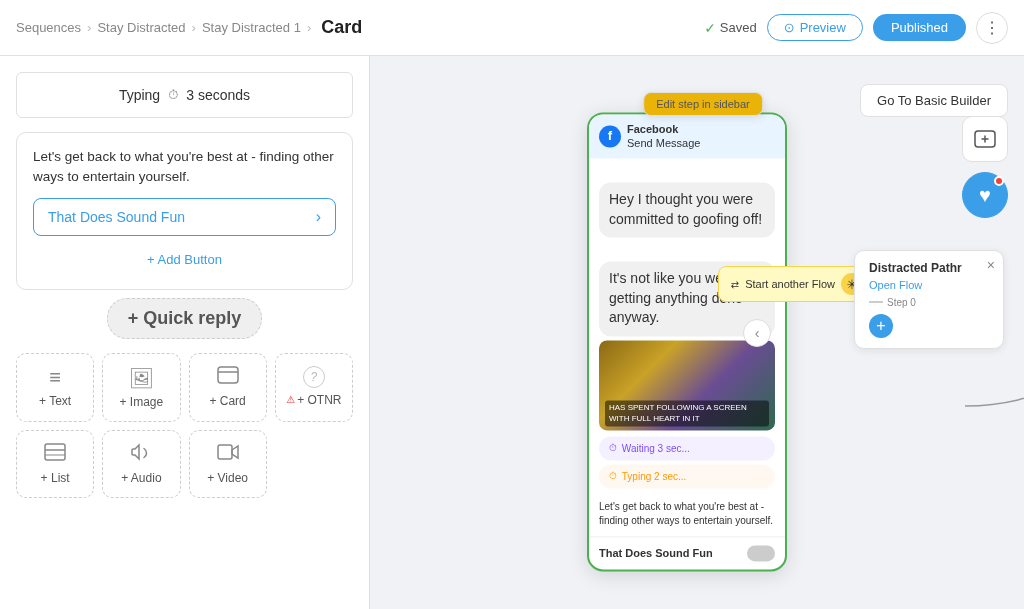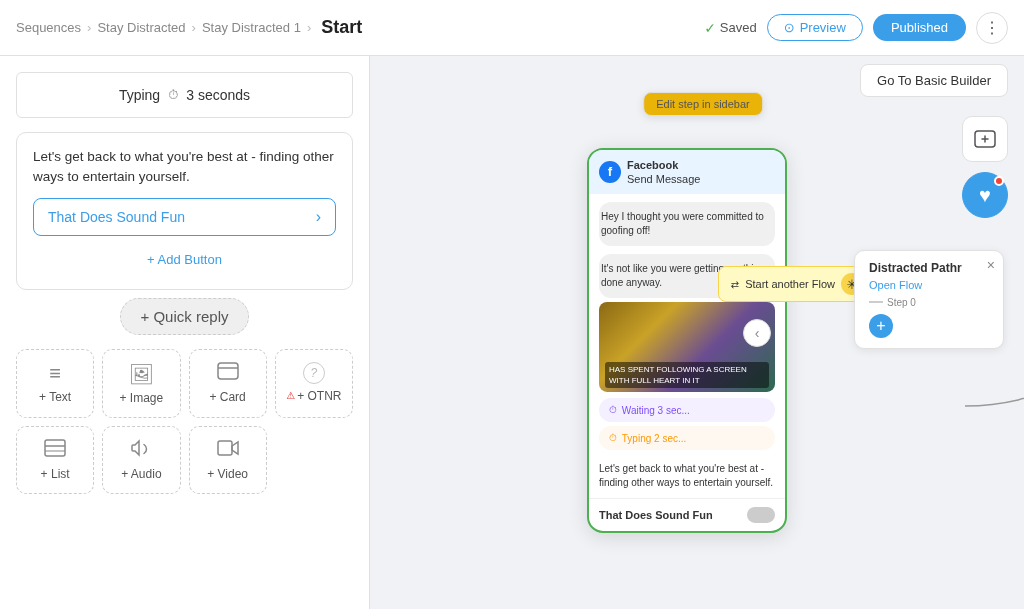--- a/index.html
+++ b/index.html
@@ -129,25 +129,26 @@
       padding: 8px;
       cursor: pointer;
     }
 
     .quick-reply-btn {
       border: 1.5px dashed #ccc;
       border-radius: 20px;
       padding: 9px 20px;
       text-align: center;
       color: #555;
-      font-size: 15px;
+      font-size: 18px;
       cursor: pointer;
       margin: 8px auto;
       display: block;
       width: fit-content;
+      font-weight: bold;
     }
 
     .add-items-grid {
       display: grid;
       grid-template-columns: repeat(4, 1fr);
       gap: 8px;
       margin-top: 14px;
     }
     .add-item {
       border: 1.5px dashed #ccc;
@@ -203,23 +204,23 @@
       color: #fff;
       font-size: 13px;
       font-weight: bold;
     }
     .fb-title { font-size: 11px; color: #333; line-height: 1.3; }
     .fb-title .bold { font-weight: 600; }
 
     .message-bubble {
       background: #f0f0f0;
       border-radius: 12px;
-      padding: 8px 2px;
-      margin: 8px 10px 4px;
-      font-size: 10px;
+      padding: 8px 10px;
+      margin: 24px 10px 4px;
+      font-size: 14px;
       color: #333;
       line-height: 1.4;
     }
 
     .gif-placeholder {
       margin: 0 10px 6px;
       border-radius: 8px;
       overflow: hidden;
       height: 90px;
       background: linear-gradient(135deg, #8B6914 0%, #c9a227 30%, #6a4c93 60%, #2d6a4f 100%);
@@ -379,21 +380,21 @@
     }
     .step-tag-dash {
       width: 14px; height: 2px;
       background: #ccc;
       display: inline-block;
     }
 
     
     .go-basic-btn {
       position: absolute;
-      top: 8px;
+      top: 28px;
       right: 16px;
       background: #fff;
       border: 1.5px solid #e0e0e0;
       border-radius: 8px;
       padding: 8px 16px;
       font-size: 13px;
       color: #333;
       cursor: pointer;
       z-index: 10;
       margin-left: 48px;
@@ -467,21 +468,21 @@
 <body>
 
 <header class="header">
   <nav class="breadcrumb">
     <span>Sequences</span>
     <span class="sep">›</span>
     <span>Stay Distracted</span>
     <span class="sep">›</span>
     <span>Stay Distracted 1</span>
     <span class="sep">›</span>
-    <span class="edit-label">Start</span>
+    <span class="edit-label">Card</span>
   </nav>
   <div class="header-right">
     <div class="saved-badge">
       <span class="check">✓</span>
       <span>Saved</span>
     </div>
     <button class="preview-btn">
       <span>⊙</span>
       <span>Preview</span>
     </button>

